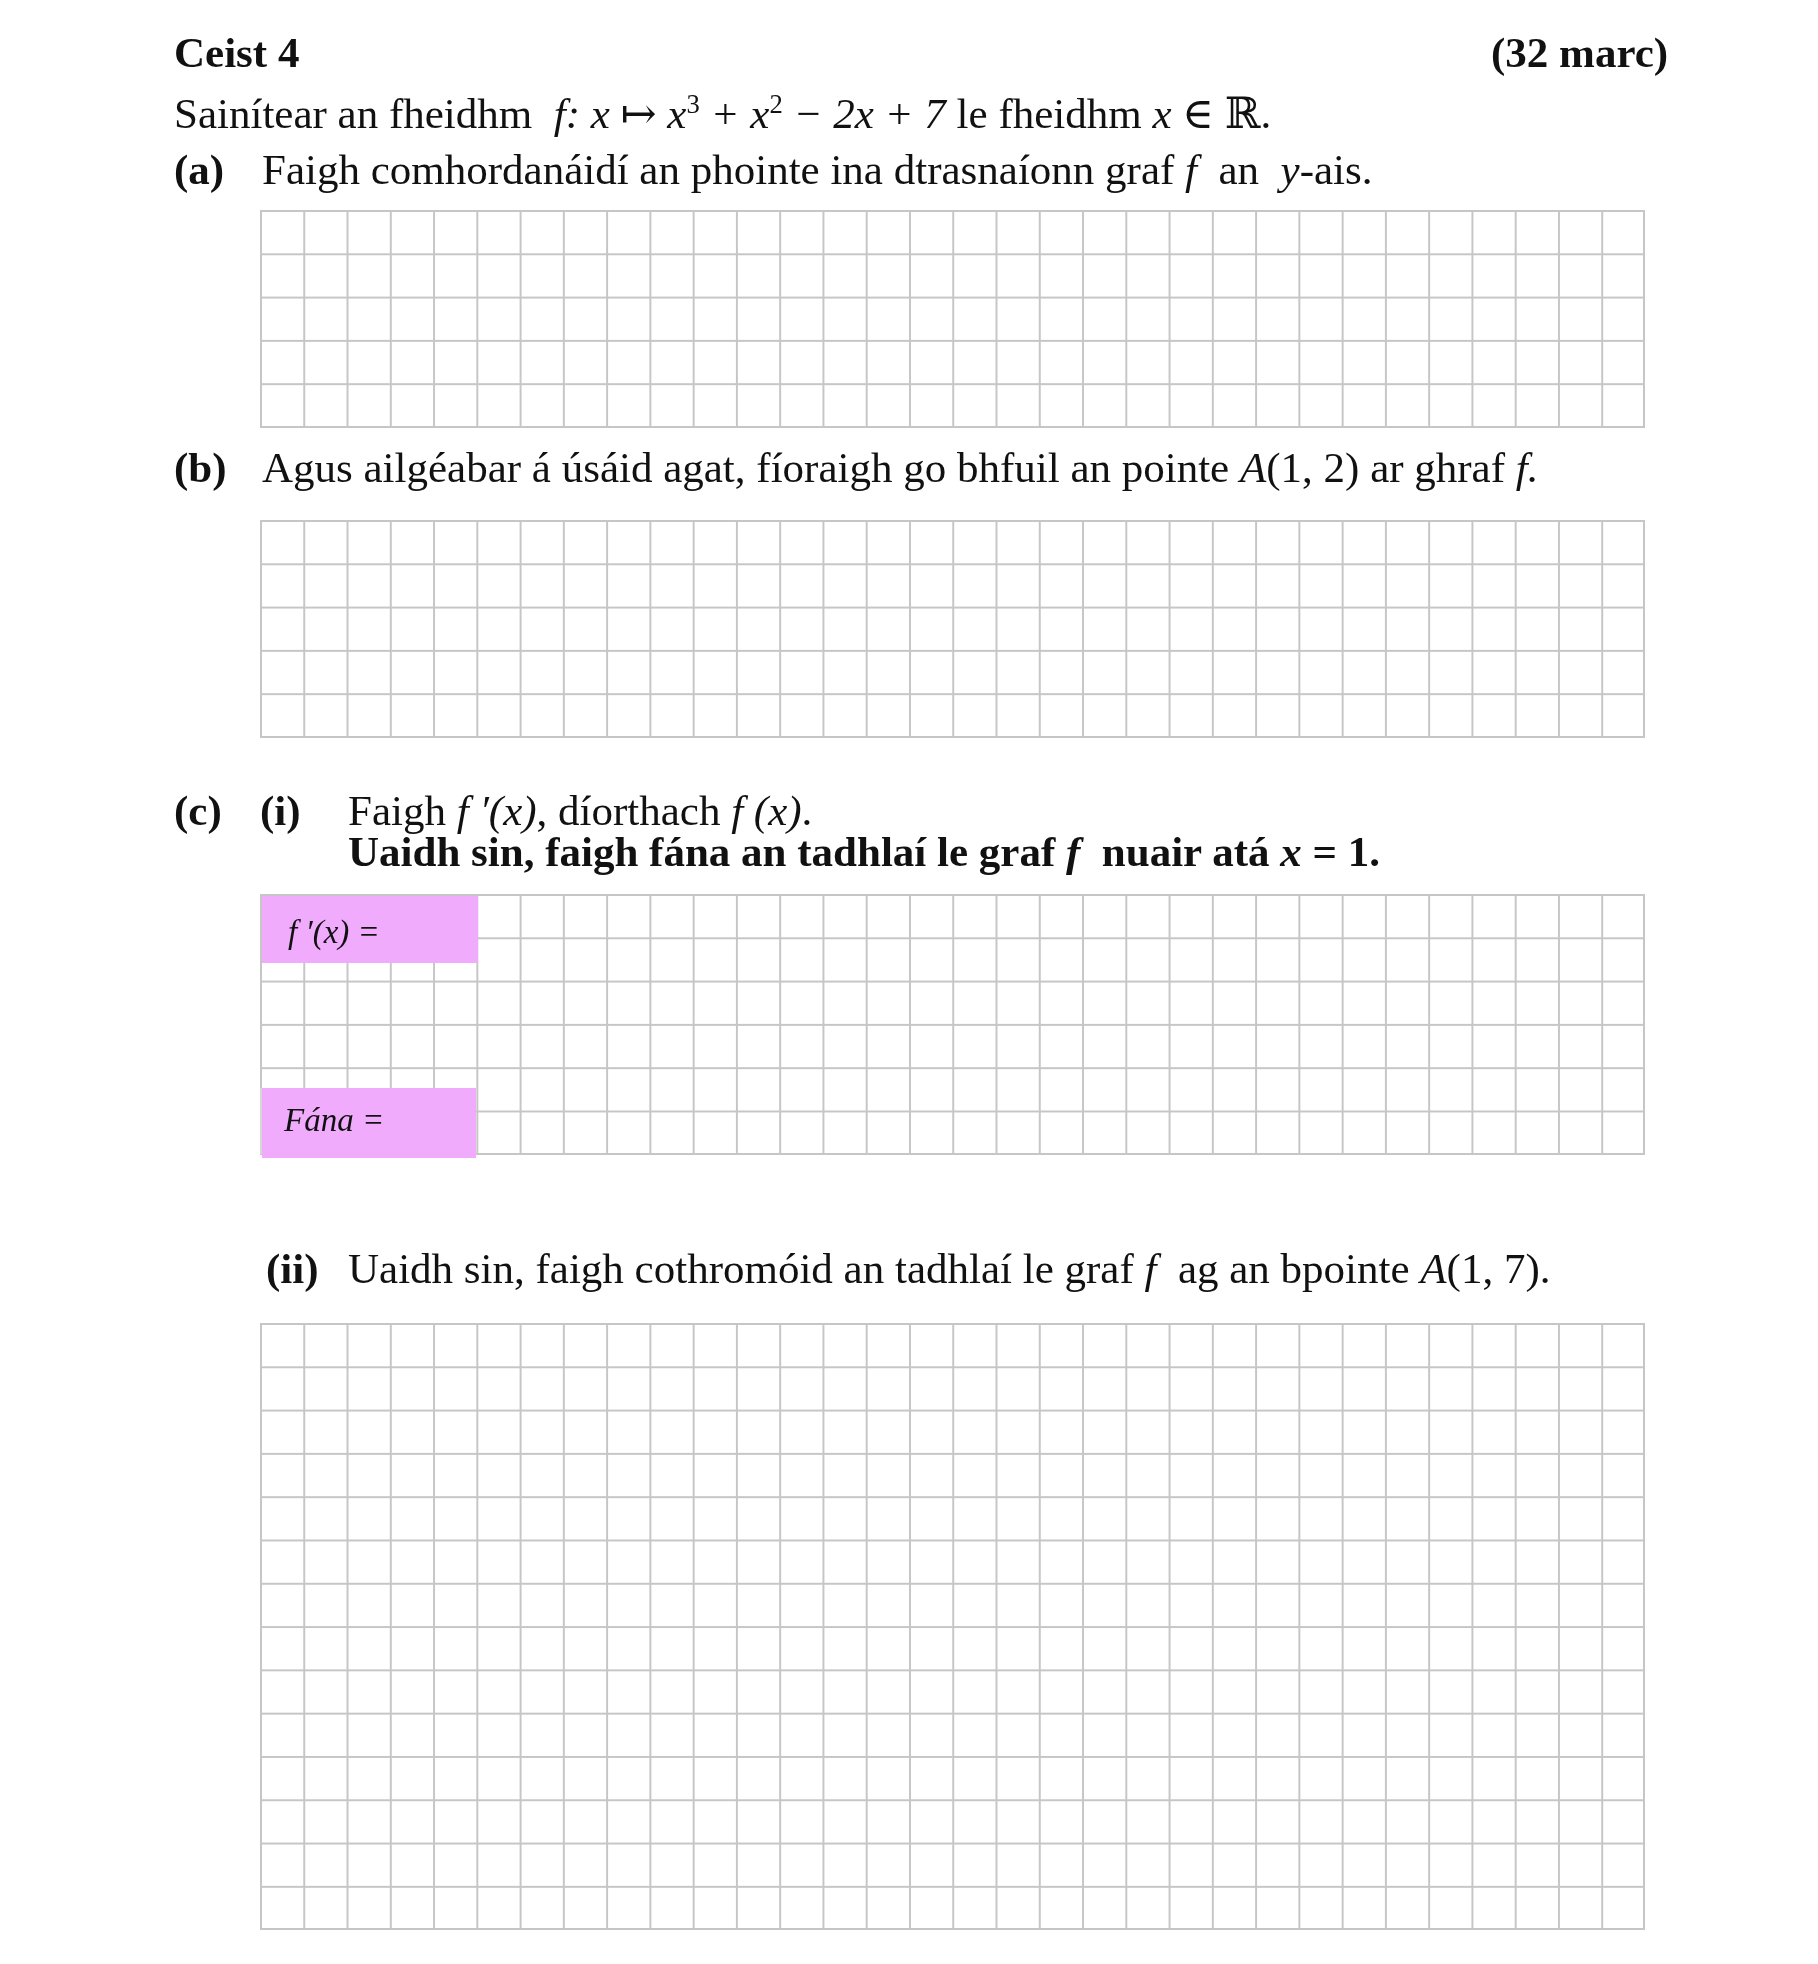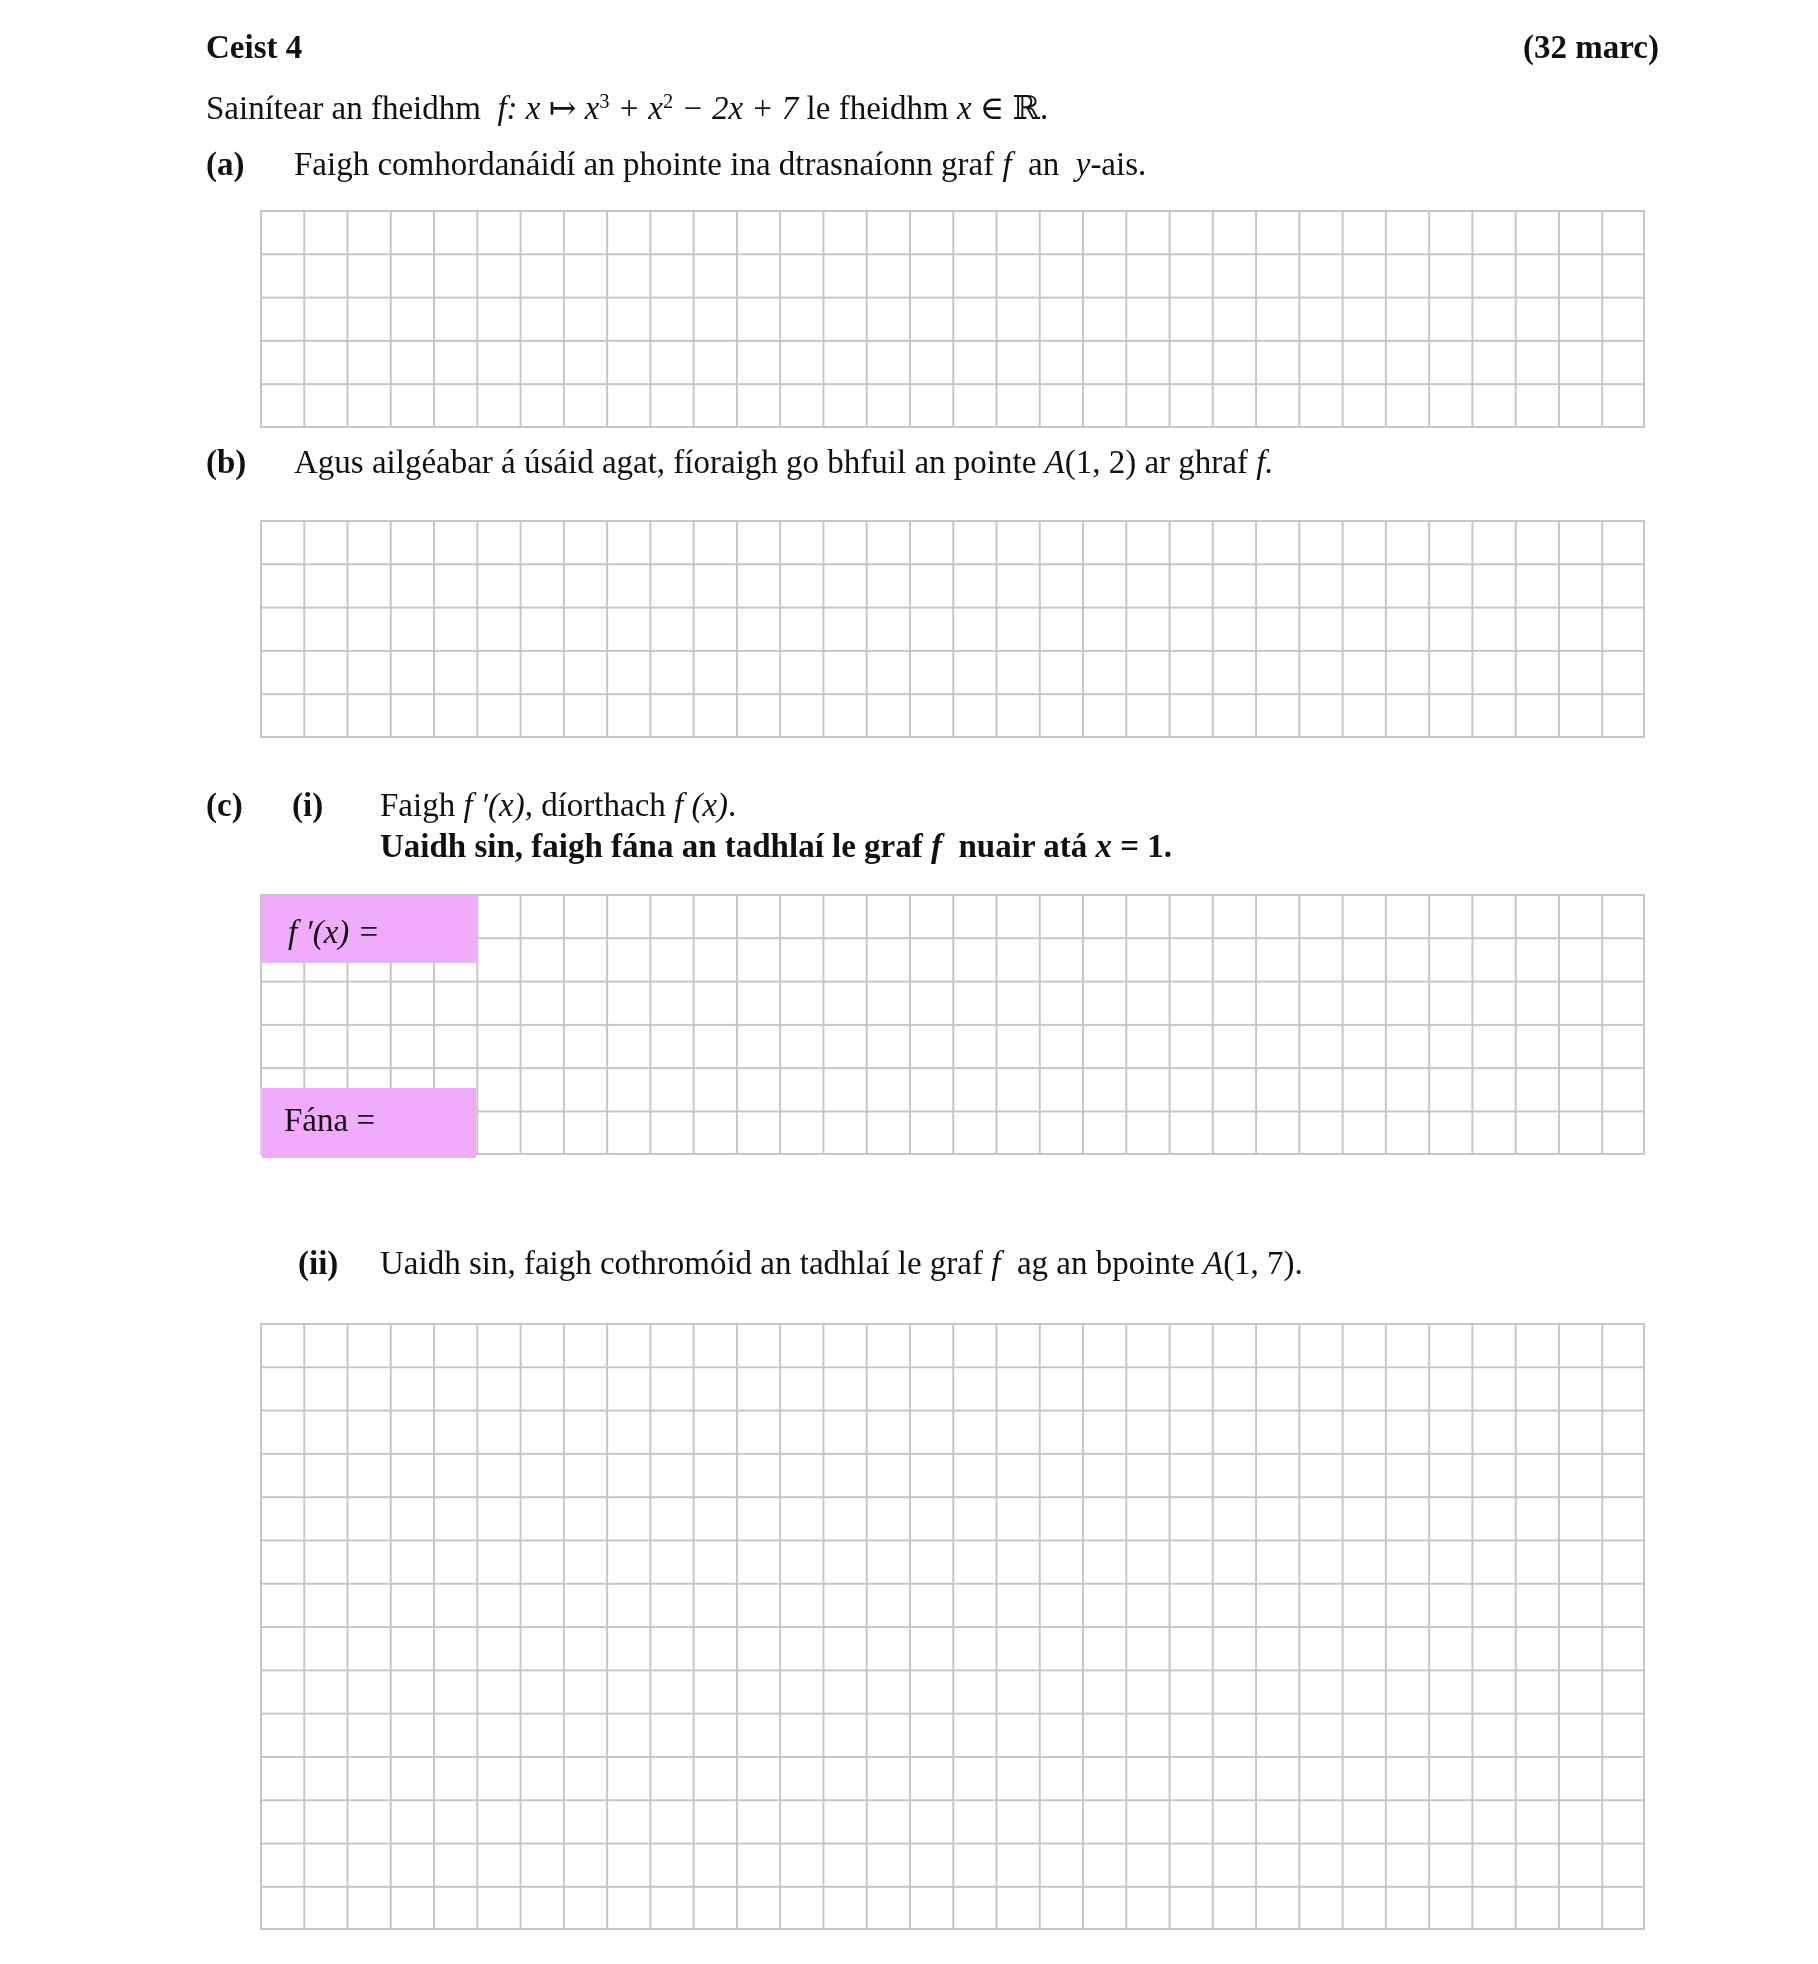--- a/index.html
+++ b/index.html
@@ -1,19 +1,19 @@
 <!DOCTYPE html>
 <html><head>
 <meta charset="utf-8">
 <style>
   html, body { margin:0; padding:0; background:#ffffff; }
   body { width:1818px; height:1964px; position:relative; overflow:hidden;
          font-family:"Liberation Serif", "DejaVu Serif", serif; color:#111; }
   .abs { position:absolute; white-space:nowrap; }
-  .txt { font-size:33px; line-height:1;margin-left:32px; }
+  .txt { font-size:43px; line-height:1; }
   .bold { font-weight:bold; }
   .it { font-style:italic; }
   sup { font-size:0.62em; vertical-align:0.55em; line-height:0; }
   .grid {
     position:absolute; left:260px; width:1385px;
     box-sizing:border-box;
     border:2px solid #c6c6c6;
     background-image:
       linear-gradient(to right, #c6c6c6 0, #c6c6c6 2px, transparent 2px),
       linear-gradient(to bottom, #c6c6c6 0, #c6c6c6 2px, transparent 2px);
@@ -69,21 +69,21 @@
   <span class="it">x</span>
   <span>= 1.</span>
 </div>
 
 <div class="grid" style="top:894px; height:261px;"></div>
 
 <div class="mask" style="left:262px; top:896px; width:216px; height:67px;">
   <div class="abs label-in-grid it" style="left:26px; top:20px;">f ′(x) =</div>
 </div>
 <div class="mask" style="left:262px; top:1088px; width:214px; height:70px;">
-  <div class="abs label-in-grid" style="left:22px; top:16px;">Fána =</div>
+  <div class="abs label-in-grid" style="left:22px; top:16px;font-style:italic;">Fána =</div>
 </div>
 <div style="position:absolute; left:260px; top:1088px; width:2px; height:66px; background:#d6d6d6;"></div>
 
 <div class="abs txt bold" style="left:266px; top:1247px;">(ii)</div>
 <div class="abs txt" style="left:348px; top:1247px;">
   <span>Uaidh sin, faigh cothromóid an tadhlaí le graf</span>
   <span class="it">f</span>&nbsp;
   <span>ag an bpointe</span>
   <span class="it">A</span><span>(1, 7).</span>
 </div>

